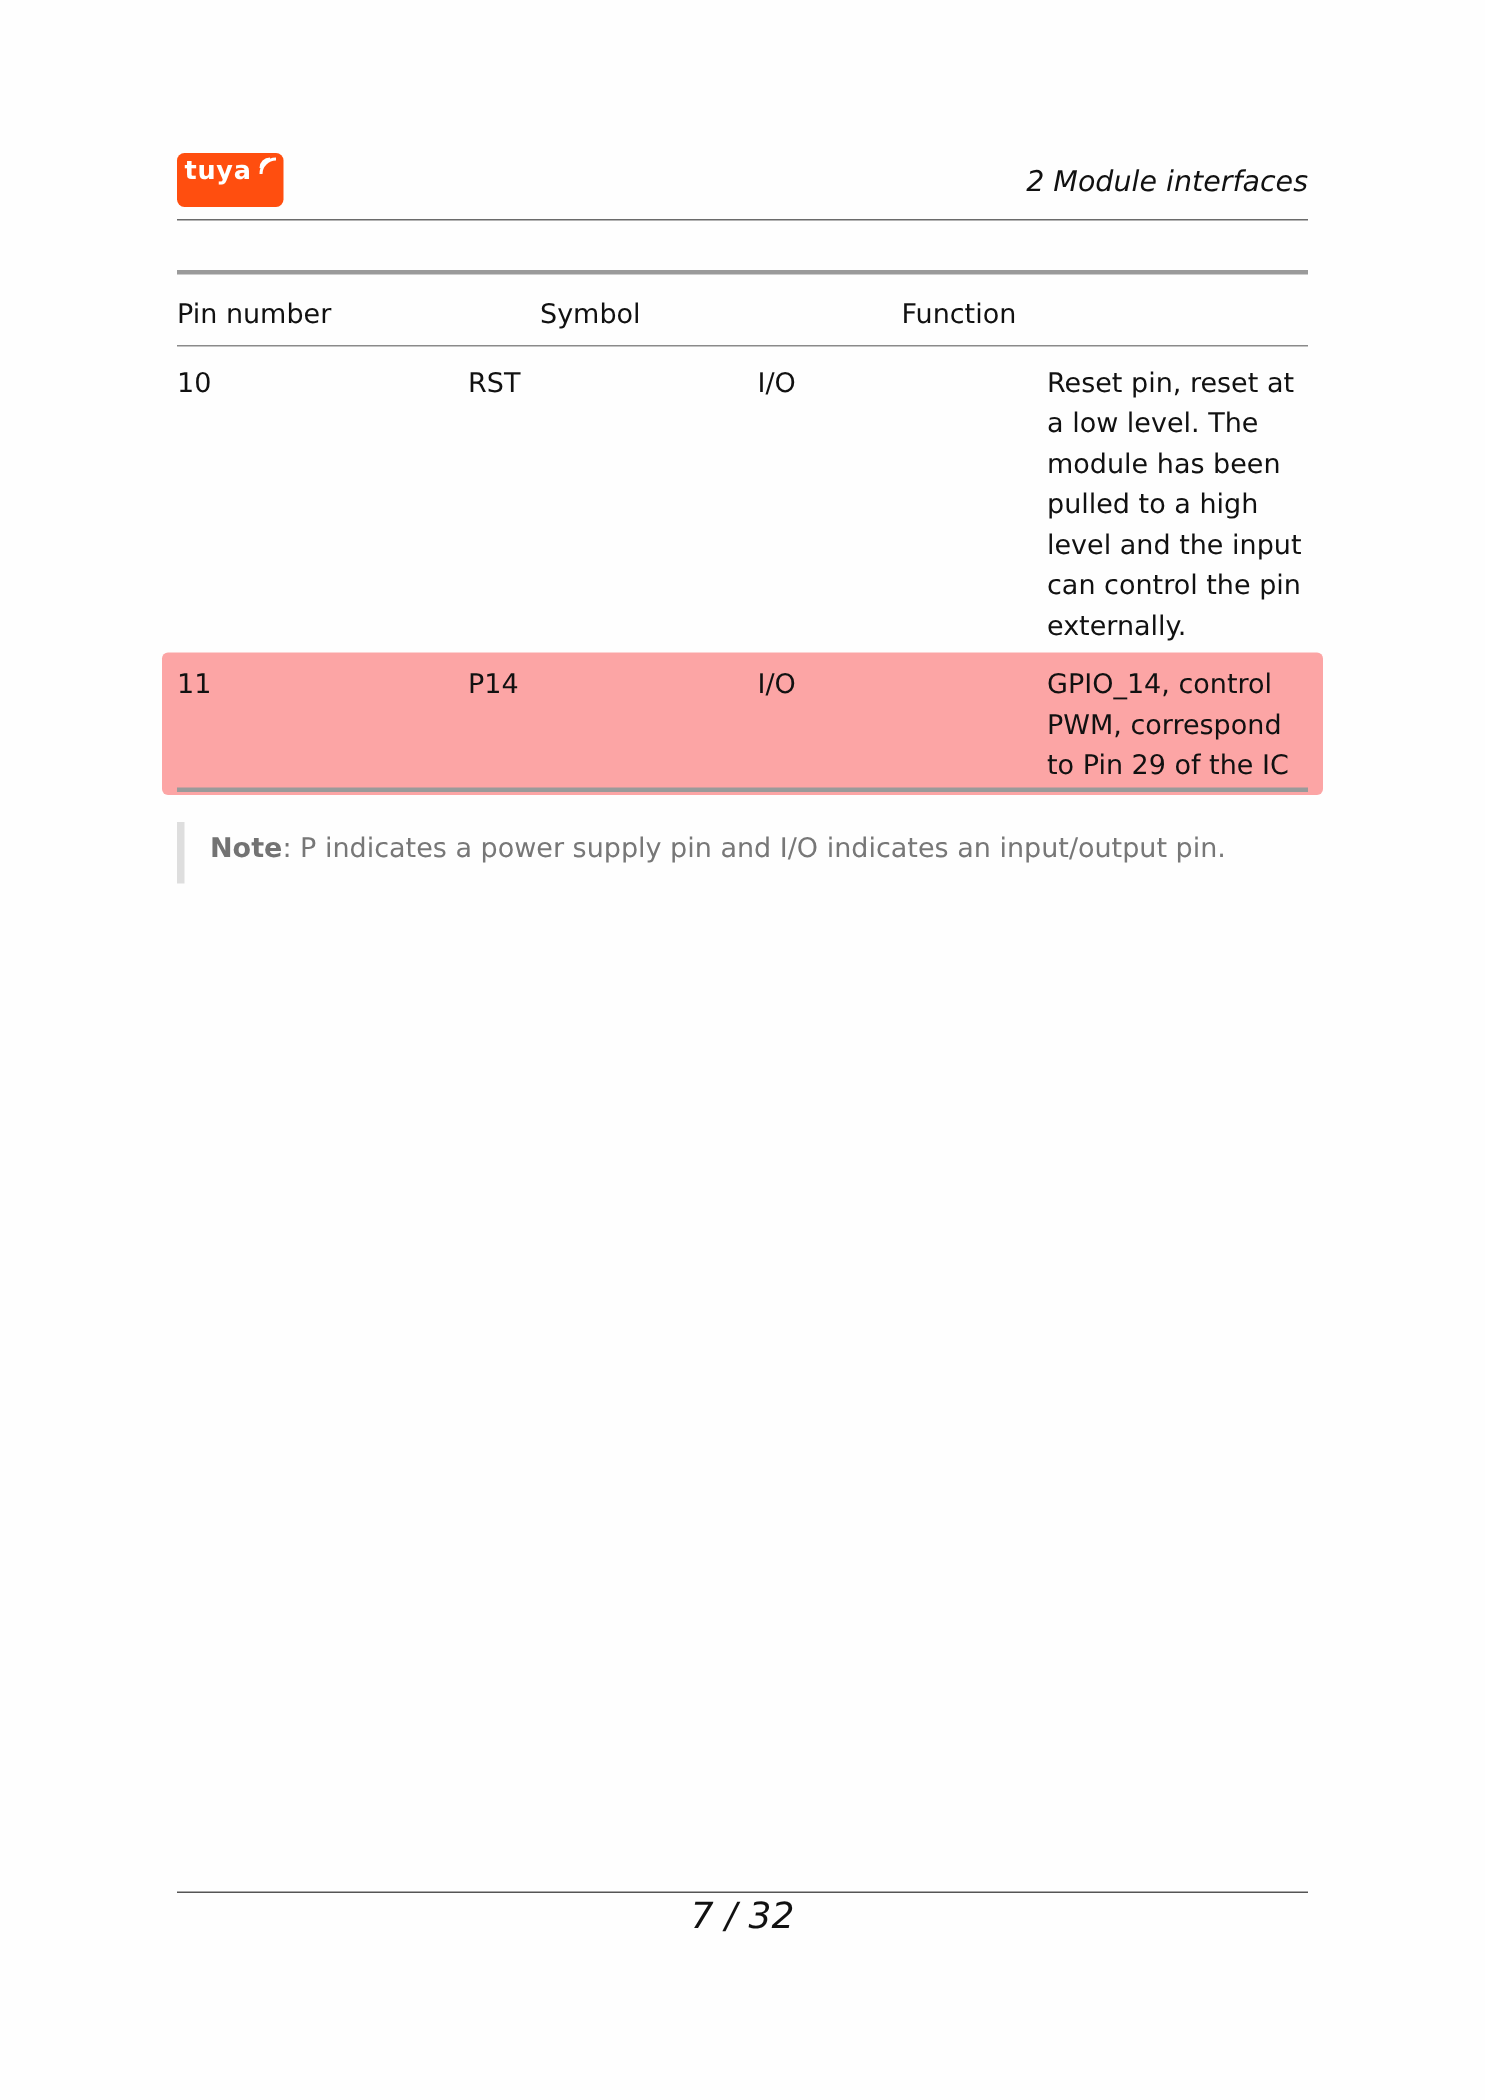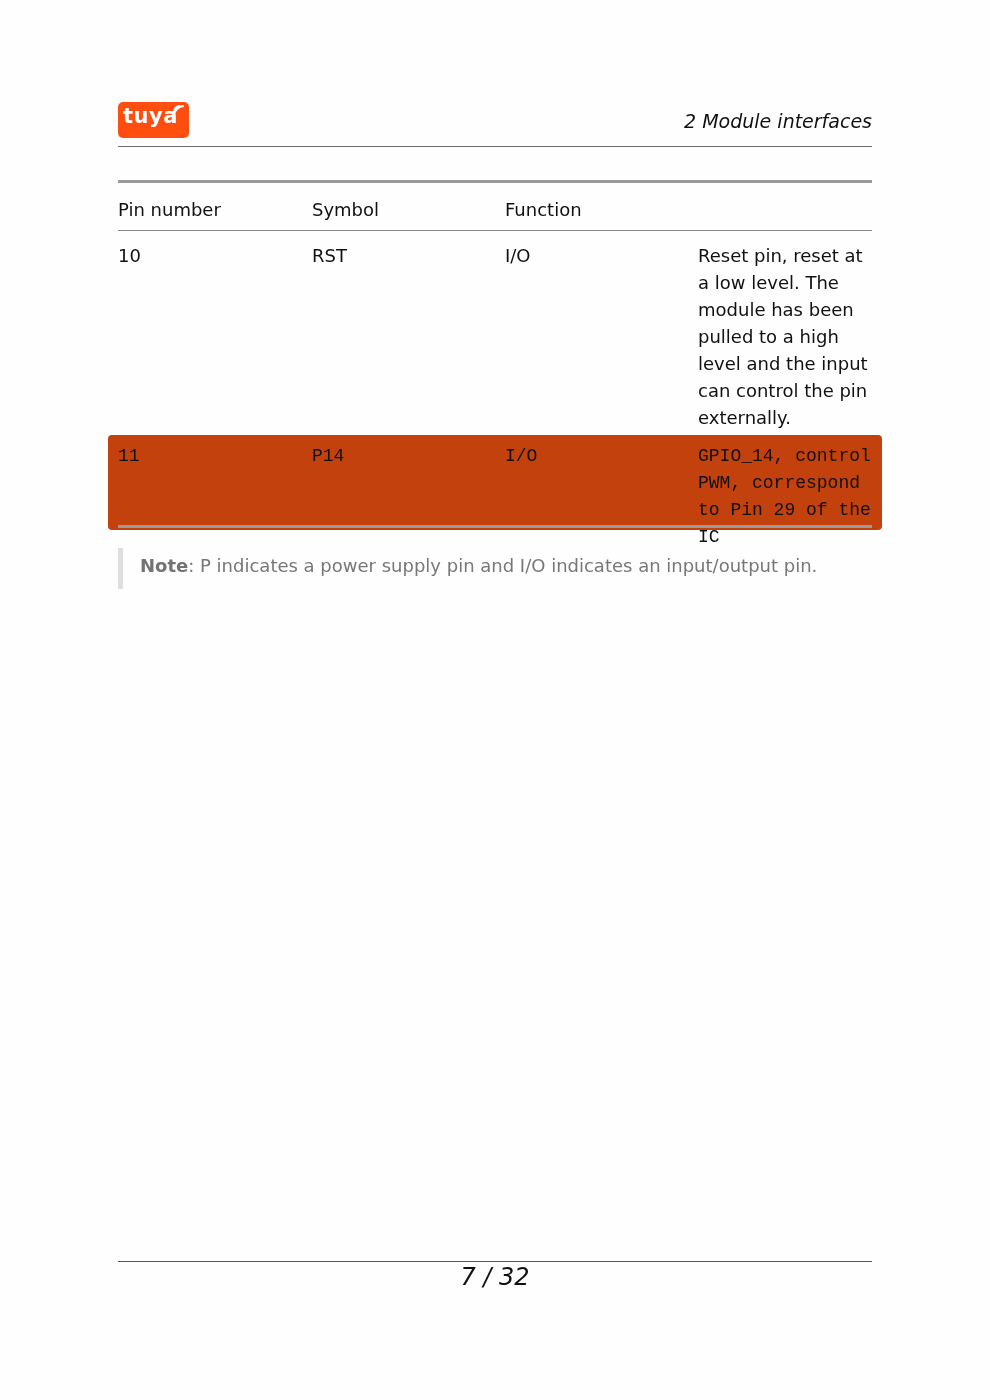--- a/index.html
+++ b/index.html
@@ -13,42 +13,42 @@
 
     .header { position: absolute; left: 118px; top: 100px; width: 754px; height: 47px; border-bottom: 1px solid #6b6b6b; }
     .logo {
       position: absolute; left: 0; top: 2px;
       width: 71px; height: 36px;
       background: #ff4e0f; border-radius: 5px;
     }
     .logo-text {
       position: absolute; left: 5px; top: 2px;
       color: #fff; font-family: "DejaVu Sans", sans-serif;
-      font-weight: bold; font-size: 21px; letter-spacing: 0.5px;
+      font-weight: bold; font-size: 17px; letter-spacing: 0.5px;
     }
     .logo svg { position: absolute; right: 3px; top: 2px; }
     .chapter {
       position: absolute; right: 0; top: 10px;
       font-style: italic; font-size: 19px; color: #111;
     }
 
     .table { position: absolute; left: 118px; top: 180px; width: 754px; border-top: 3px solid #9a9a9a; }
-    .thead { display: flex; height: 48px; border-bottom: 1px solid #8a8a8a; align-items: center; }
+    .thead { display: flex; height: 48px; border-bottom: 1px solid #8a8a8a; align-items: center; gap: 48px; }
     .cell { font-size: 18px; line-height: 27px; }
     .c1 { width: 194px; }
     .c2 { width: 193px; }
     .c3 { width: 193px; }
     .c4 { width: 174px; }
     .thead .cell { padding-top: 6px; }
     .row { display: flex; padding-top: 11px; }
     .row1 { height: 204px; }
     .row2 {
-      height: 95px; background: #c2410c;
+      height: 95px; background: #fca5a5;
       margin-left: -10px; padding-left: 10px; margin-right: -10px; padding-right: 10px;
-      border-radius: 4px; padding-top: 8px; font-family: Liberation Mono, monospace;
+      border-radius: 4px; padding-top: 8px;
     }
     .bottom-rule { position: absolute; left: 118px; top: 525px; width: 754px; height: 3px; background: #9a9a9a; }
 
     .note {
       position: absolute; left: 118px; top: 548px; width: 754px; height: 41px;
       border-left: 5px solid #dedede; padding-left: 17px; padding-top: 7px;
       font-size: 18px; color: #777;
     }
     .note b { color: #737373; }
 

